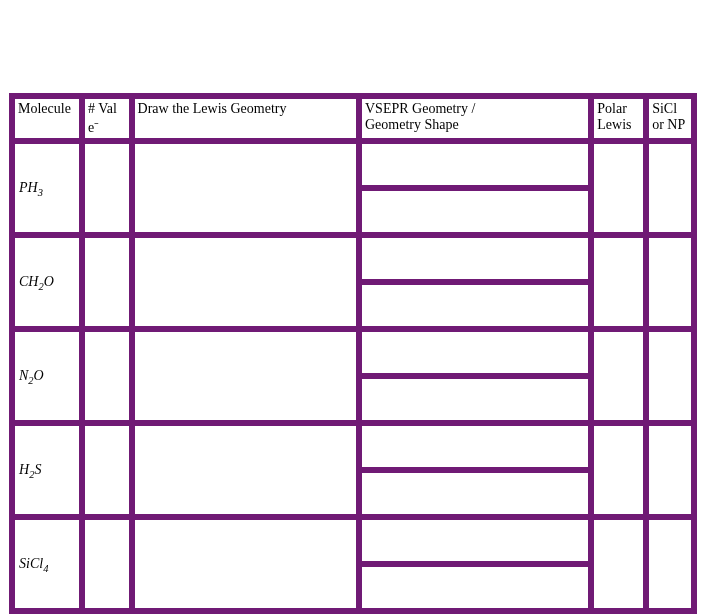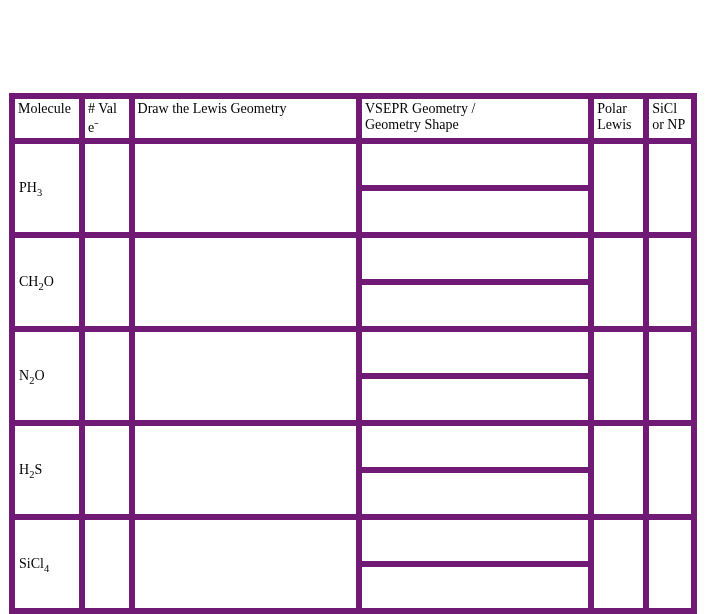--- a/index.html
+++ b/index.html
@@ -39,20 +39,21 @@
     .col-mol { width: 70px; }
     .col-val { width: 50px; }
     .col-lewis { width: 230px; }
     .col-vsepr { width: 235px; }
     .col-bond { width: 55px; }
     .col-polar { width: 48px; }
     .molrow td { height: 47px; }
     .mol-cell {
       vertical-align: middle;
       padding-left: 4px;
+      font-style: italic;
     }
     sub {
       font-size: 0.75em;
       vertical-align: sub;
       line-height: 0;
     }
     .mol-formula {
       white-space: nowrap;
     }
   </style>

